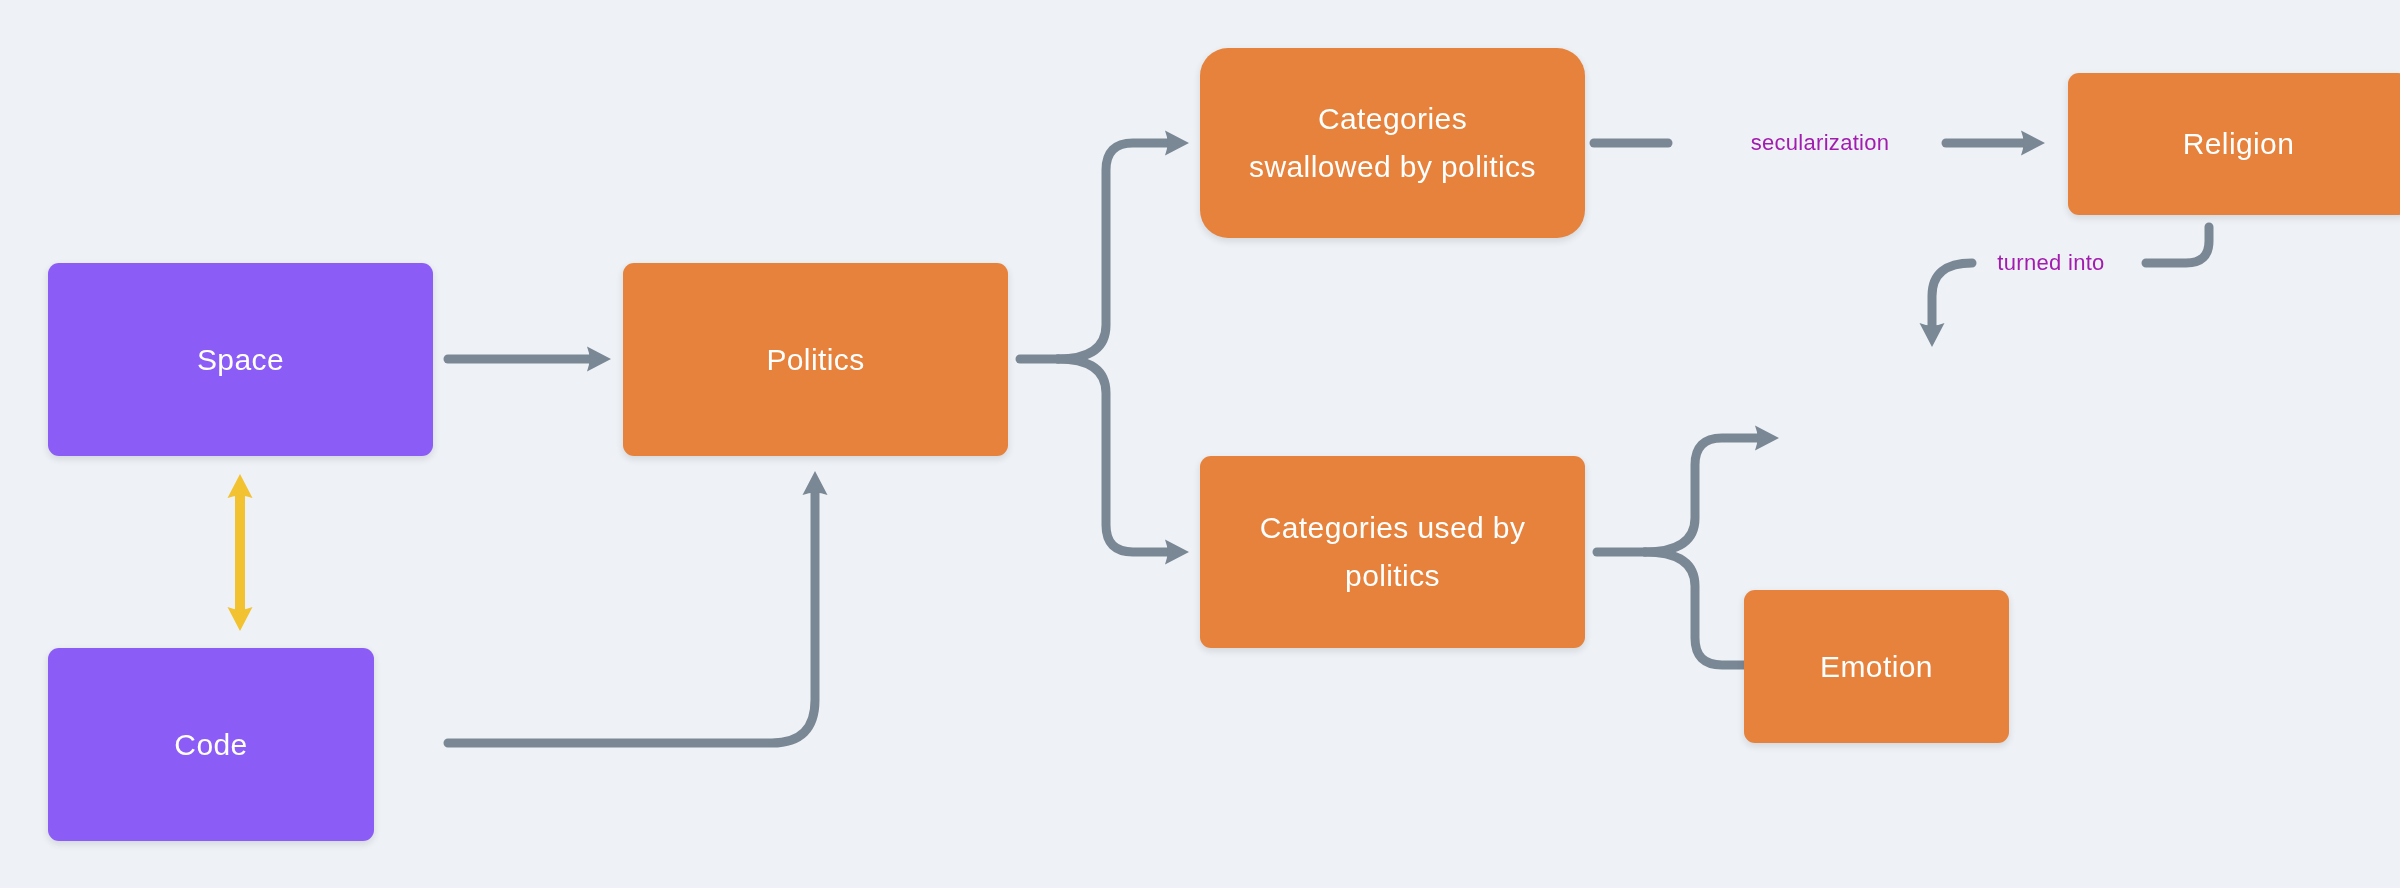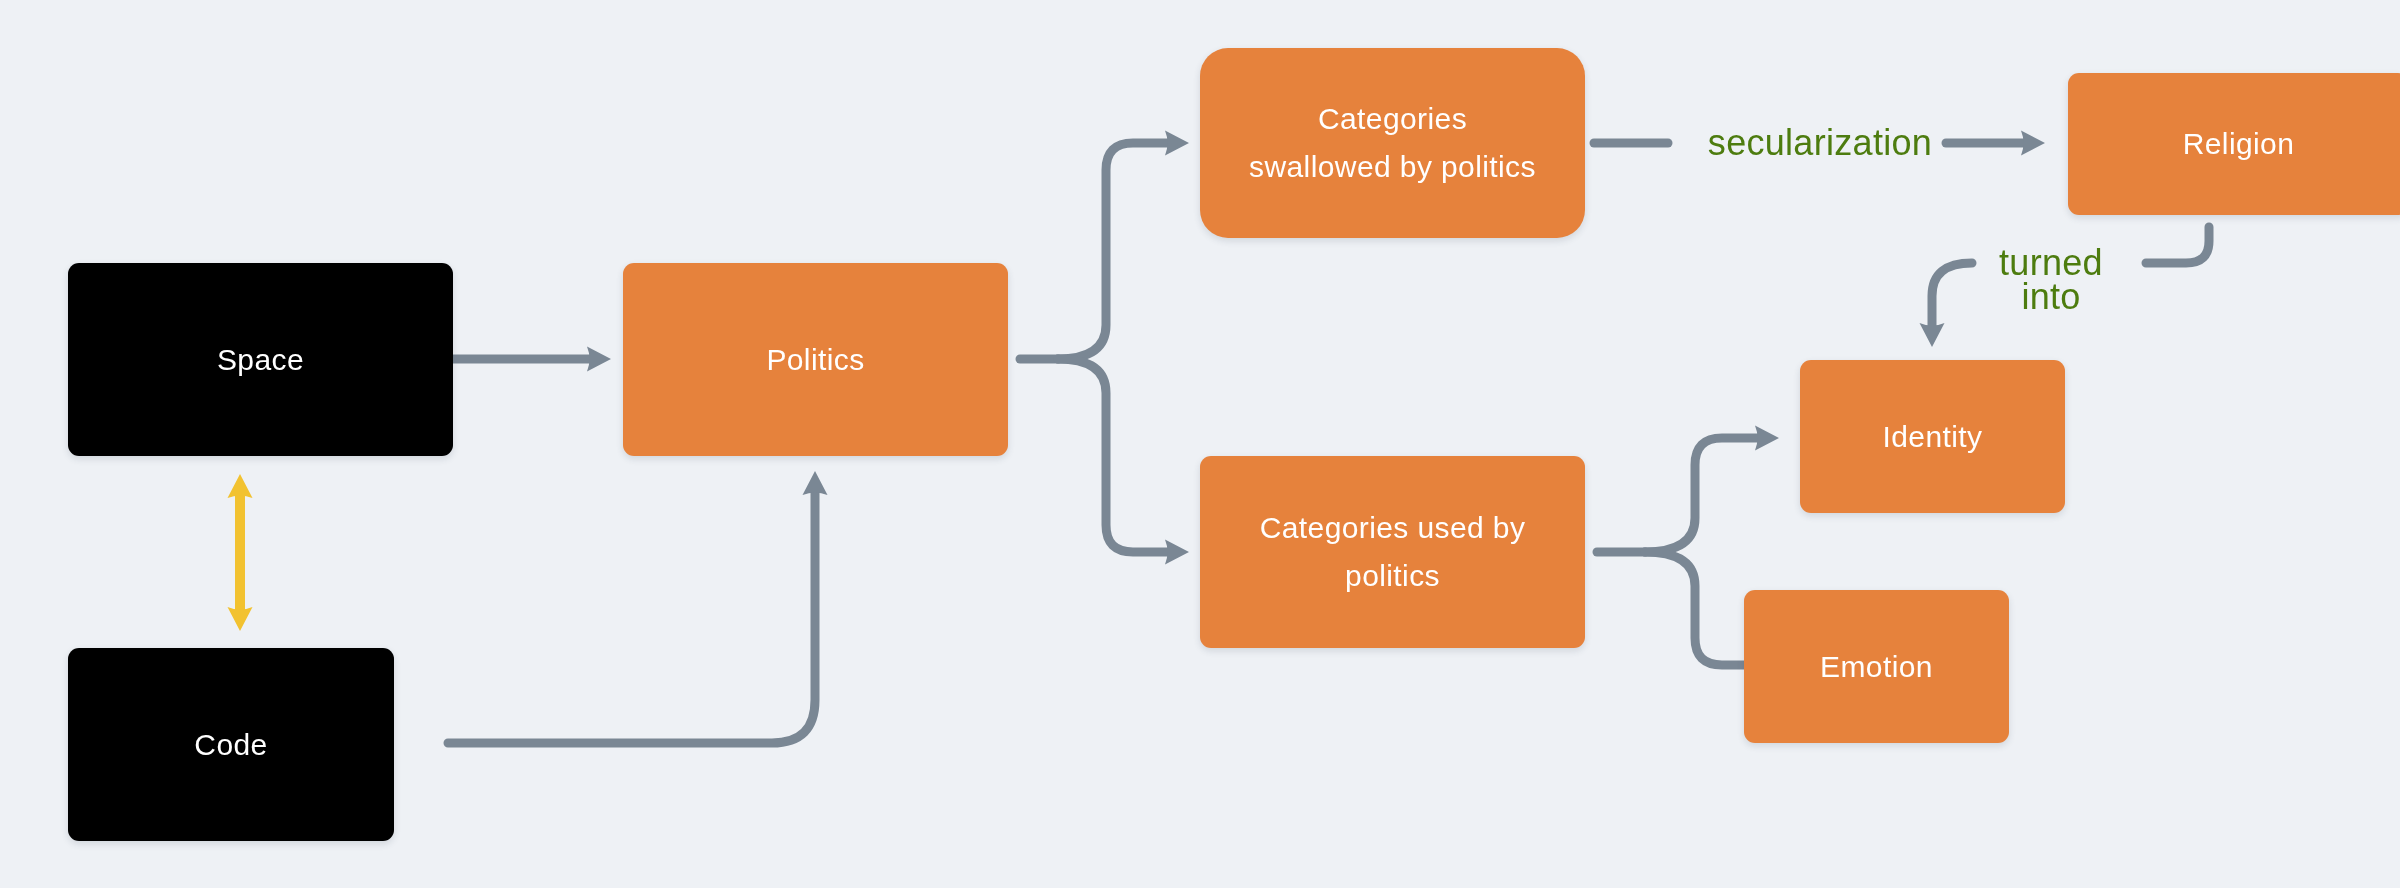--- a/index.html
+++ b/index.html
@@ -21,34 +21,34 @@
   }
   .node {
     position: absolute;
     display: flex;
     align-items: center;
     justify-content: center;
     border-radius: 11px;
     box-shadow: 0 3px 7px rgba(44,59,78,0.14);
     cursor: default;
   }
-  .node-blue   { background: #000000; margin-left: 20px; }
+  .node-blue   { background: #8b5cf6; }
   .node-orange { background: #e6823c; }
   .node-label {
     color: #ffffff;
     font-size: 30px;
     line-height: 1.6;
     letter-spacing: 0.4px;
     text-align: center;
     white-space: pre-line;
   }
   .edge-label {
     position: absolute;
-    color: #4d7c0f;
-    font-size: 36px;
+    color: #a21caf;
+    font-size: 22px;
     letter-spacing: 0.3px;
     text-align: center;
     line-height: 34px;
   }
   
   #node-space                { left: 48px;   top: 263px; width: 385px; height: 193px; }
   #node-code                 { left: 48px;   top: 648px; width: 326px; height: 193px; }
   #node-politics             { left: 623px;  top: 263px; width: 385px; height: 193px; }
   #node-categories-swallowed { left: 1200px; top: 48px;  width: 385px; height: 190px; border-radius: 28px; }
   #node-categories-used      { left: 1200px; top: 456px; width: 385px; height: 192px; }
@@ -134,23 +134,20 @@
 
   <div class="node node-orange" id="node-categories-used">
     <span class="node-label">Categories used by
 politics</span>
   </div>
 
   <div class="node node-orange" id="node-religion">
     <span class="node-label">Religion</span>
   </div>
 
-  <div class="node node-orange" id="node-identity">
-    <span class="node-label">Identity</span>
-  </div>
 
   <div class="node node-orange" id="node-emotion">
     <span class="node-label">Emotion</span>
   </div>
 
   <div class="edge-label" id="label-secularization">secularization</div>
 
   <div class="edge-label" id="label-turned-into">turned into</div>
 
 </div>

